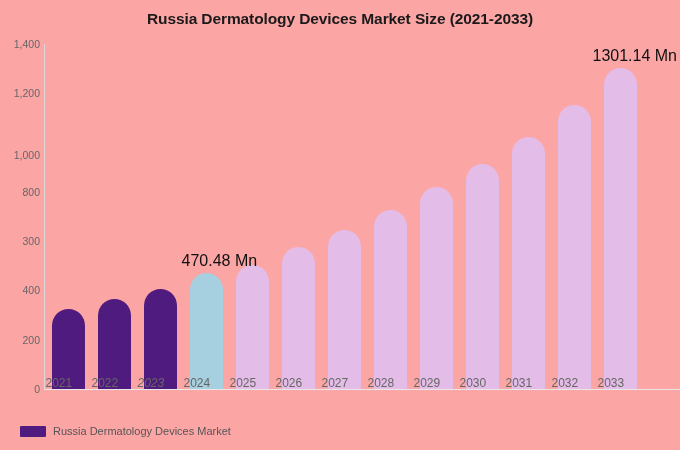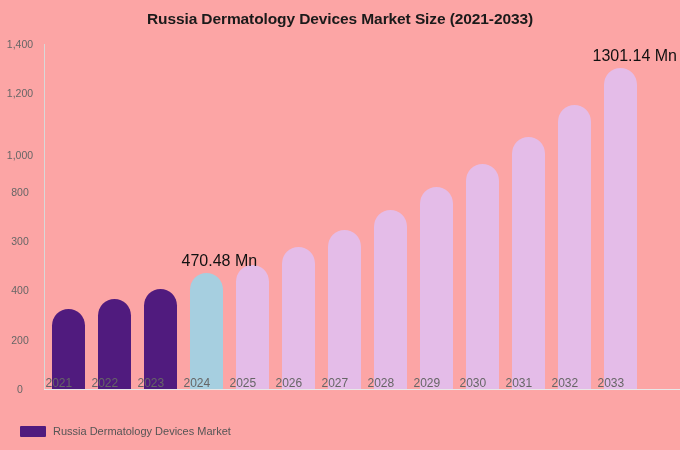--- a/index.html
+++ b/index.html
@@ -60,21 +60,21 @@
     position: absolute;
     left: 0;
     top: 0;
     width: 40px;
     height: 450px;
   }
   .y-tick {
     position: absolute;
     right: 0;
     width: 40px;
-    text-align: center;
+    text-align: right;
     font-size: 10.5px;
     color: #666666;
     transform: translateY(-50%);
     white-space: nowrap;
   }
 
   
   .bars {
     position: absolute;
     left: 44px;
@@ -151,21 +151,21 @@
 
   <div class="axis-line"></div>
   <div class="baseline"></div>
 
   <div class="bars">
       <div class="bar" style="left: 8px; height: 80.0893px; background: rgb(80, 27, 126);"></div>
       <div class="x-tick" style="left: 1.5px;">2021</div>
       <div class="bar" style="left: 54px; height: 89.9464px; background: rgb(80, 27, 126);"></div>
       <div class="x-tick" style="left: 47.5px;">2022</div>
       <div class="bar" style="left: 100px; height: 99.8036px; background: rgb(80, 27, 126);"></div>
-      <div class="x-tick" style="left: 93.5px;">2023</div>
+      <div class="x-tick" style="left: 93.5px; font-style: italic;">2023</div>
       <div class="bar" style="left: 146px; height: 115.94px; background: rgb(166, 207, 224);"></div>
       <div class="x-tick" style="left: 139.5px;">2024</div>
       <div class="bar" style="left: 192px; height: 123.707px; background: rgb(228, 188, 232);"></div>
       <div class="x-tick" style="left: 185.5px;">2025</div>
       <div class="bar" style="left: 238px; height: 141.696px; background: rgb(228, 188, 232);"></div>
       <div class="x-tick" style="left: 231.5px;">2026</div>
       <div class="bar" style="left: 284px; height: 158.946px; background: rgb(228, 188, 232);"></div>
       <div class="x-tick" style="left: 277.5px;">2027</div>
       <div class="bar" style="left: 330px; height: 179.4px; background: rgb(228, 188, 232);"></div>
       <div class="x-tick" style="left: 323.5px;">2028</div>

